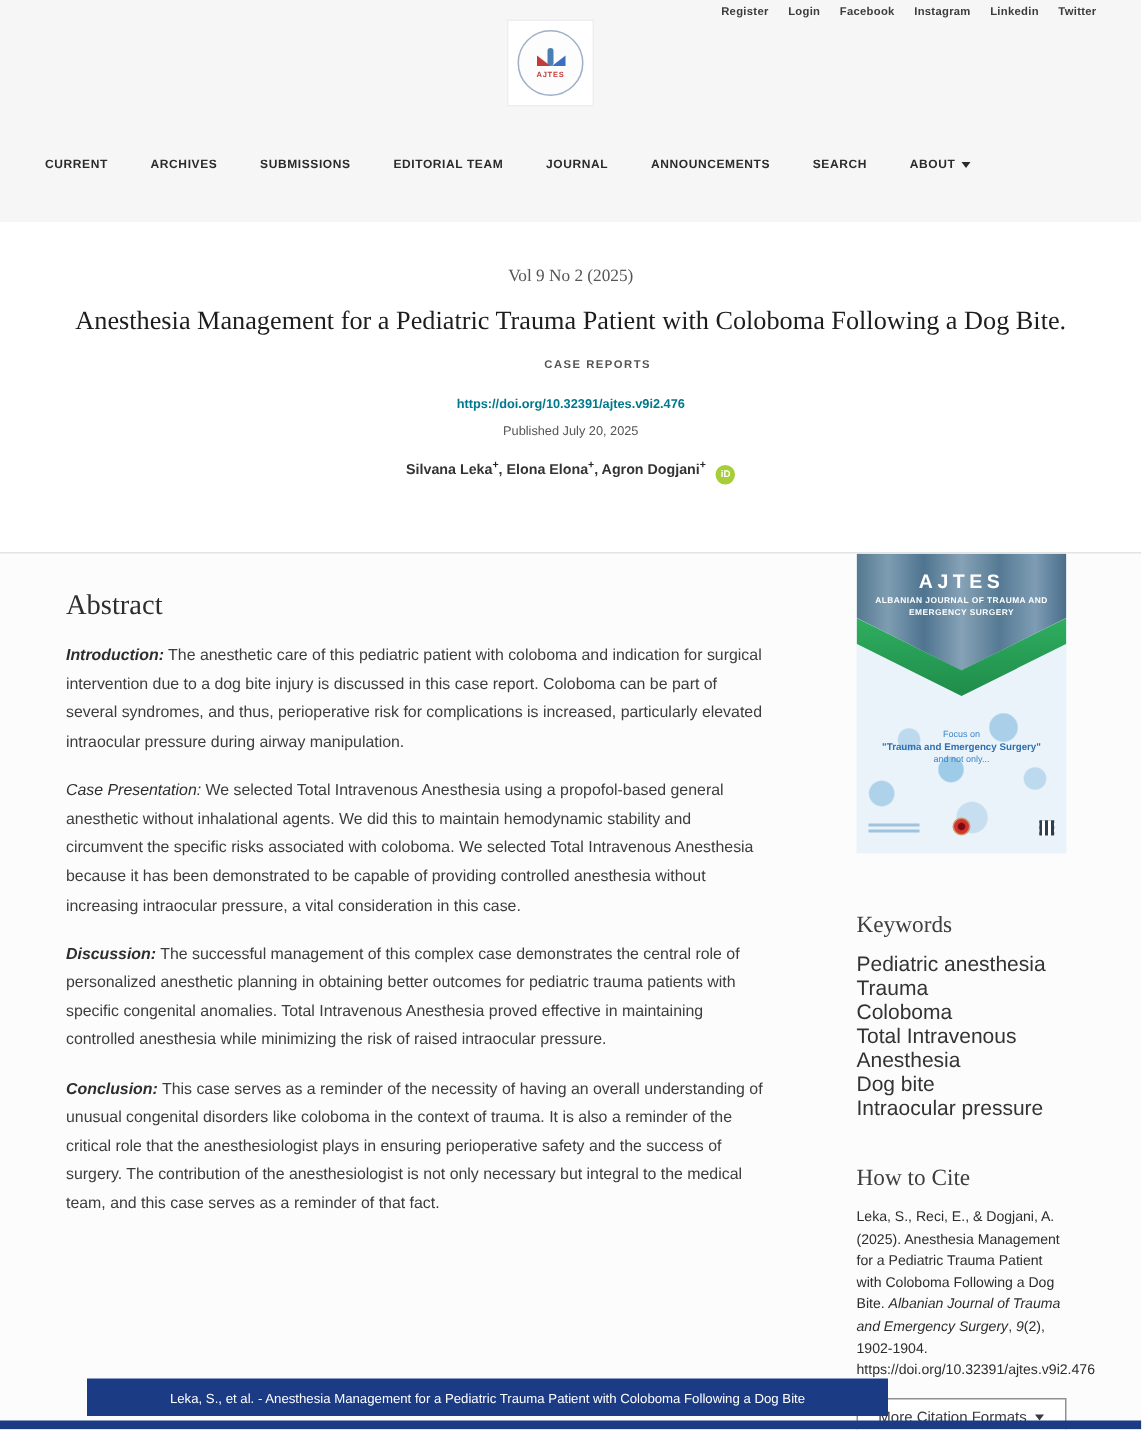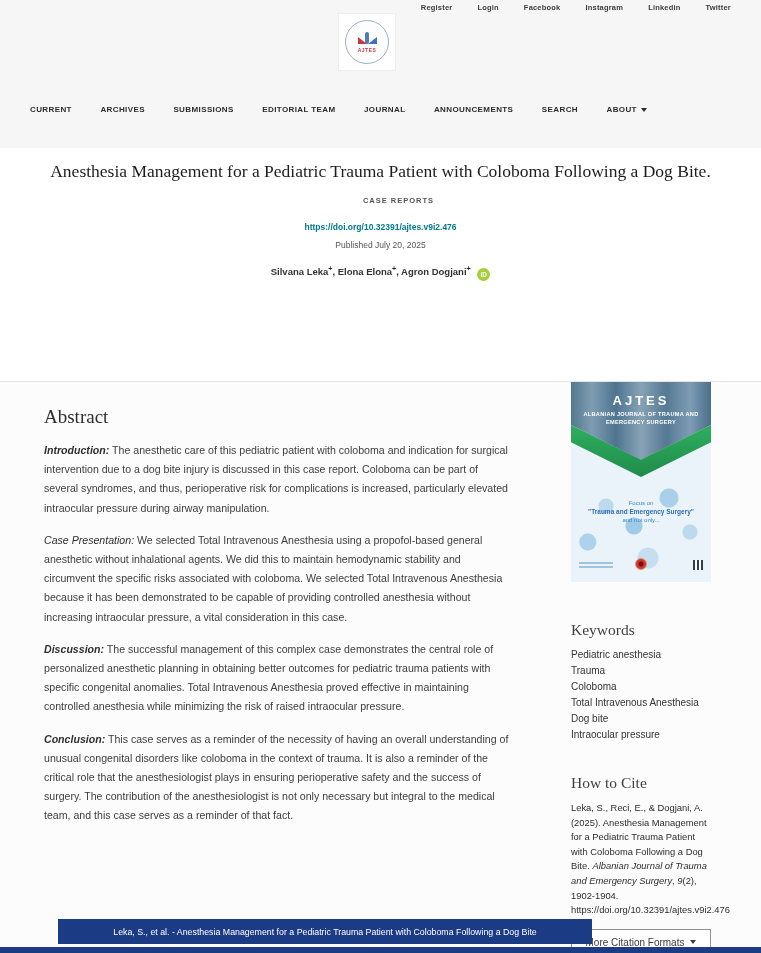--- a/index.html
+++ b/index.html
@@ -5,21 +5,21 @@
   * { margin:0; padding:0; box-sizing:border-box; }
   html,body { background:#fff; }
   .page {
     position:relative; width:761px; height:953px; margin:0 auto;
     background:#fff; overflow:hidden;
     font-family:"Liberation Sans", sans-serif; color:#333;
   }
   
   .site-header { position:relative; width:761px; height:148px; background:#f6f6f6; }
   .topbar {
-    position:absolute; top:3px; right:30px; display:flex; gap:25px;
+    position:absolute; top:3px; right:30px; display:flex; gap:13px;
     font-size:7.5px; font-weight:600; color:#3c3c3c; letter-spacing:.2px;
   }
   .topbar span { cursor:pointer; }
   .logo-box {
     position:absolute; top:14px; left:339px; width:56px; height:56px;
     background:#fff; display:flex; align-items:center; justify-content:center;
     box-shadow:0 0 0 1px #eee;
   }
   .seal {
     width:44px; height:44px; border-radius:50%; border:1.5px solid #9fb0c6;
@@ -116,21 +116,21 @@
     position:absolute; right:8px; top:178px; width:10px; height:10px;
     background:repeating-linear-gradient(90deg,#2c3e50 0 2px,#fff 2px 4px),
                repeating-linear-gradient(0deg,#2c3e50 0 2px,#ffffff88 2px 4px);
   }
   .cover-fineprint { position:absolute; left:8px; top:180px; width:34px; }
   .cover-fineprint i { display:block; height:2px; background:#9fc4de; margin-bottom:2px; }
   .kw-heading, .cite-heading {
     font-family:"Liberation Serif", serif; font-size:15.5px; color:#3f3f3f; font-weight:400;
   }
   .kw-heading { margin-top:39px; }
-  .kw-list { margin-top:8px; font-size:10px; line-height:16px; color:#333; list-style:none; }
+  .kw-list { margin-top:8px; font-size:14px; line-height:16px; color:#333; list-style:none; }
   .cite-heading { margin-top:31px; }
   .cite-text { margin-top:9px; font-size:9.4px; line-height:14.6px; color:#2d2d2d; width:140px; }
   .cite-text .it { font-style:italic; }
   .cite-button {
     margin-top:11px; width:140px; height:27px; background:#fff; border:1px solid #8f8f8f;
     font-size:10px; color:#3a3a3a; display:flex; align-items:center; justify-content:center; gap:6px;
     cursor:pointer; font-family:"Liberation Sans", sans-serif;
   }
   .cite-button .caret-down { border-top-color:#3a3a3a; }
   
@@ -176,20 +176,21 @@
       <span class="nav-item">ANNOUNCEMENTS</span>
       <span class="nav-item">SEARCH</span>
       <span class="nav-item">
         <span>ABOUT</span>
         <span class="caret-down"></span>
       </span>
     </nav>
   </header>
 
   <section class="article-header">
+    <div class="issue-label">Vol 9 No 2 (2025)</div>
     <h1 class="article-title">Anesthesia Management for a Pediatric Trauma Patient with Coloboma Following a Dog Bite.</h1>
     <div class="section-label">CASE REPORTS</div>
     <a class="doi-link">https://doi.org/10.32391/ajtes.v9i2.476</a>
     <div class="published">Published July 20, 2025</div>
     <div class="authors">
       <span>Silvana Leka</span><sup>+</sup><span>, </span>
       <span>Elona Elona</span><sup>+</sup><span>, </span>
       <span>Agron Dogjani</span><sup>+</sup>
       <span class="orcid">
           <span>iD</span>

